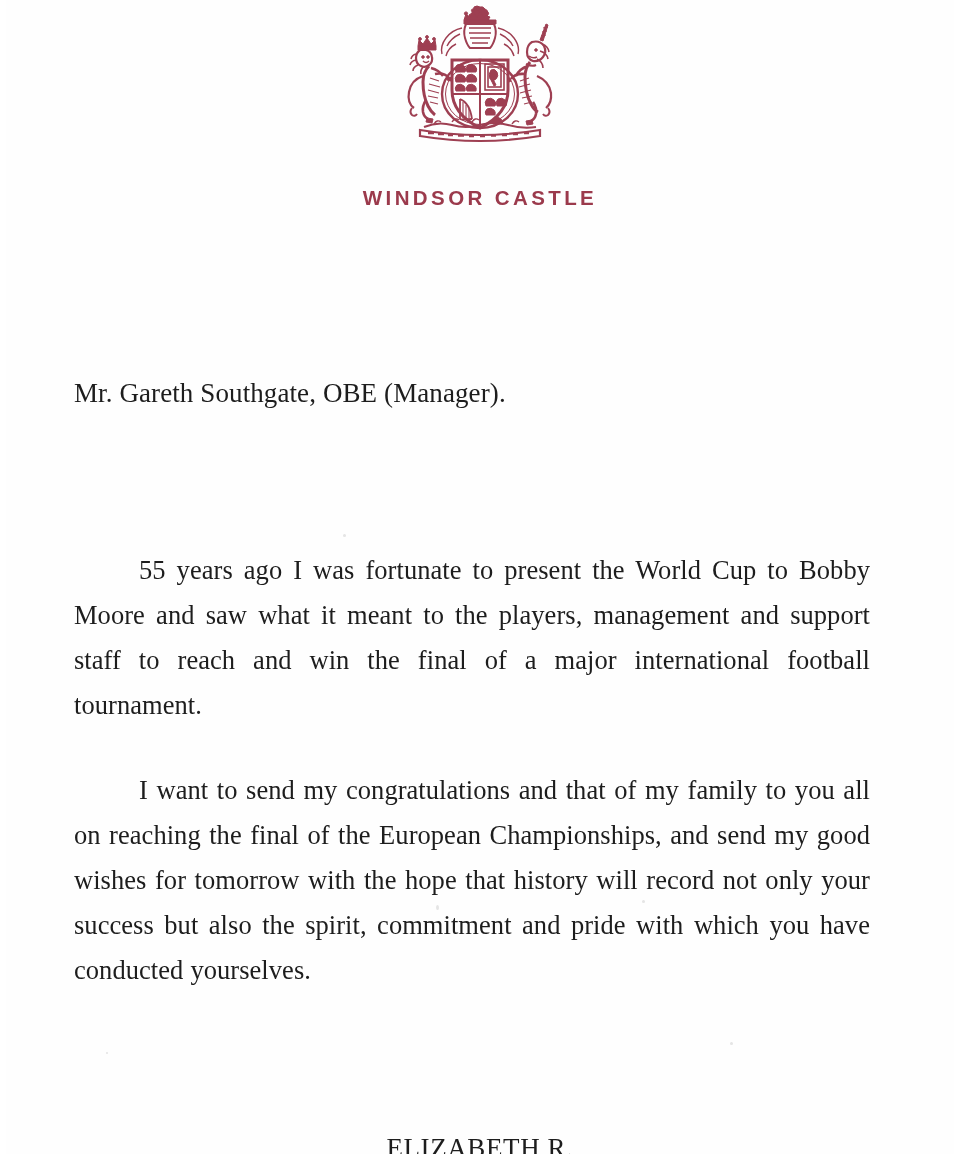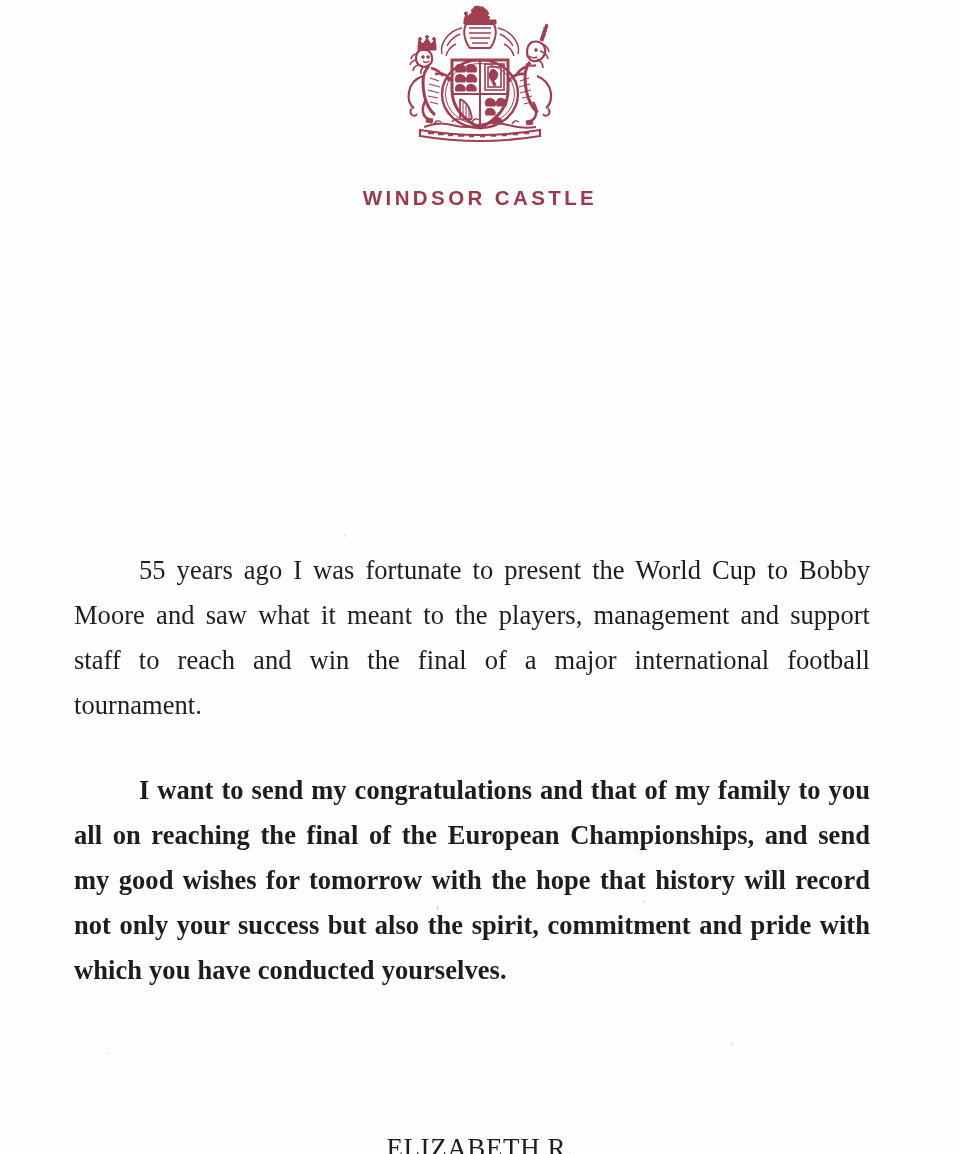--- a/index.html
+++ b/index.html
@@ -76,21 +76,20 @@
     line-height: 45px;
     text-align: justify;
     text-justify: inter-word;
     text-indent: 65px;
     letter-spacing: 0.05px;
     word-spacing: 0.4px;
   }
 
   .para:last-child {
     margin-bottom: 0;
-    font-weight: bold;
   }
 
   .signature {
     position: absolute;
     left: 0;
     right: 0;
     top: 1132px;
     text-align: center;
     font-size: 27px;
     letter-spacing: 0.6px;
@@ -256,20 +255,21 @@
             <path d="M44 120 q3 -5 7 -2 M62 118 q3 -5 7 -2 M82 118 q3 -5 7 -2 M102 118 q3 -5 7 -2 M122 120 q3 -5 7 -2" fill="none" stroke-width="1.4"></path>
           </g>
 
         </g>
       </svg>
     </div>
 
     <div class="letterhead-title">WINDSOR CASTLE</div>
   </div>
 
+  <div class="addressee">Mr. Gareth Southgate, OBE (Manager).</div>
 
   <div class="letter-paragraphs">
     <p class="para">55 years ago I was fortunate to present the World Cup to Bobby Moore and saw what it meant to the players, management and support staff to reach and win the final of a major international football tournament.</p>
     <p class="para">I want to send my congratulations and that of my family to you all on reaching the final of the European Championships, and send my good wishes for tomorrow with the hope that history will record not only your success but also the spirit, commitment and pride with which you have conducted yourselves.</p>
   </div>
 
   <div class="signature">ELIZABETH R.</div>
 
   <div class="speckle" style="left:337px; top:534px; width:3px; height:3px;"></div>
   <div class="speckle" style="left:430px; top:905px; width:3px; height:5px;"></div>

